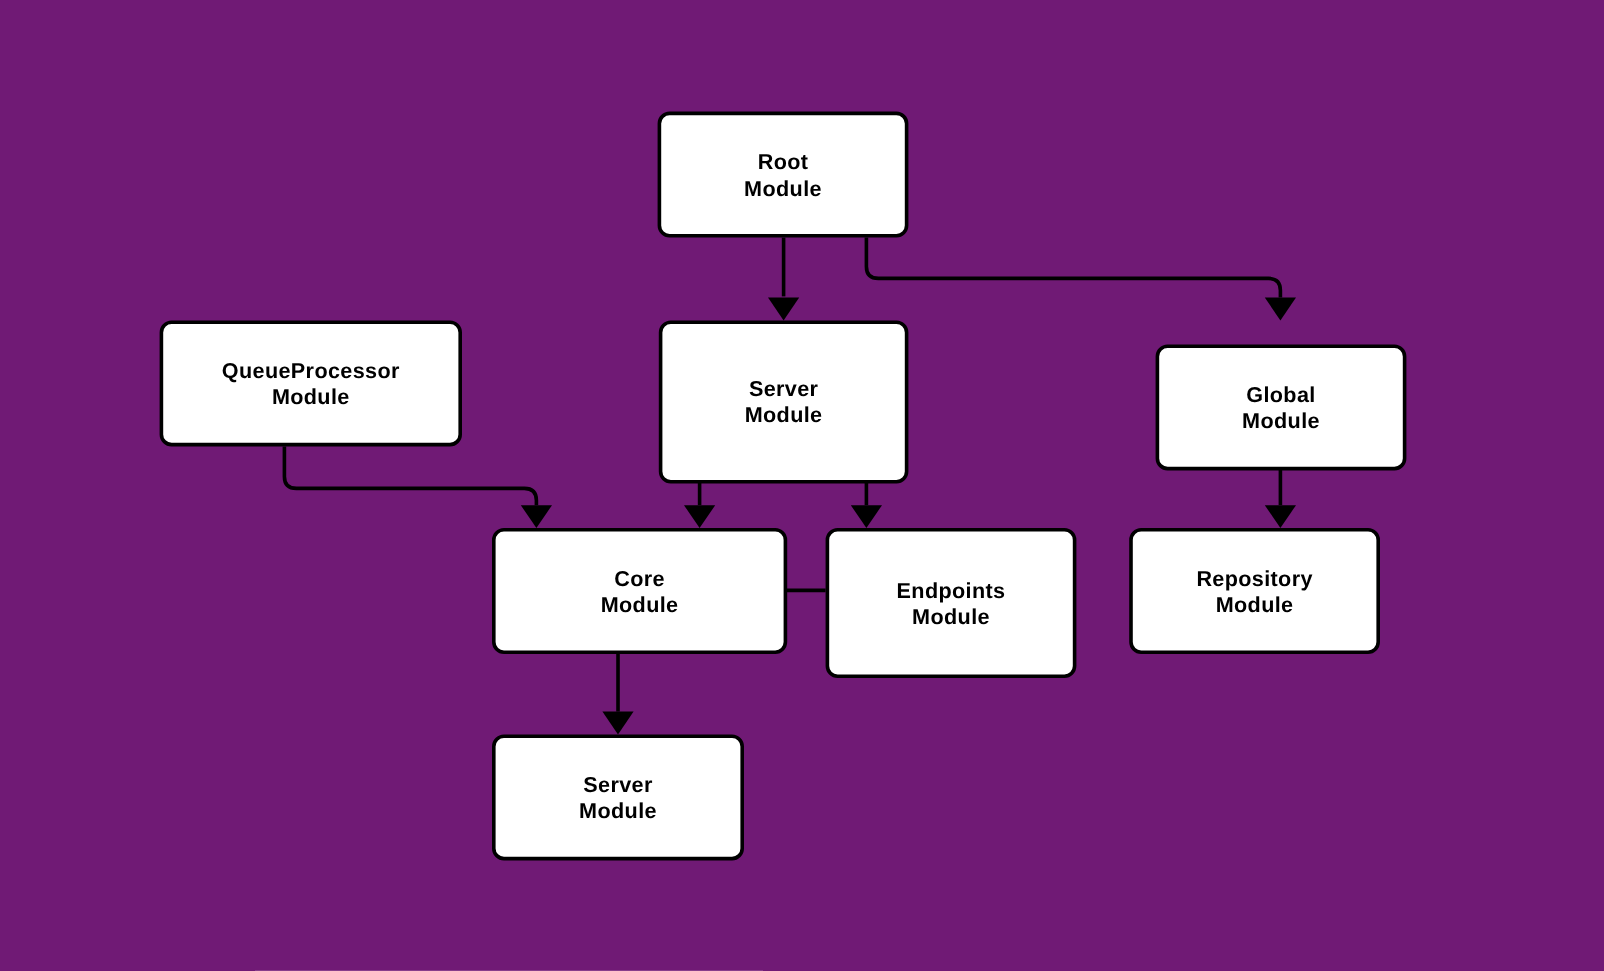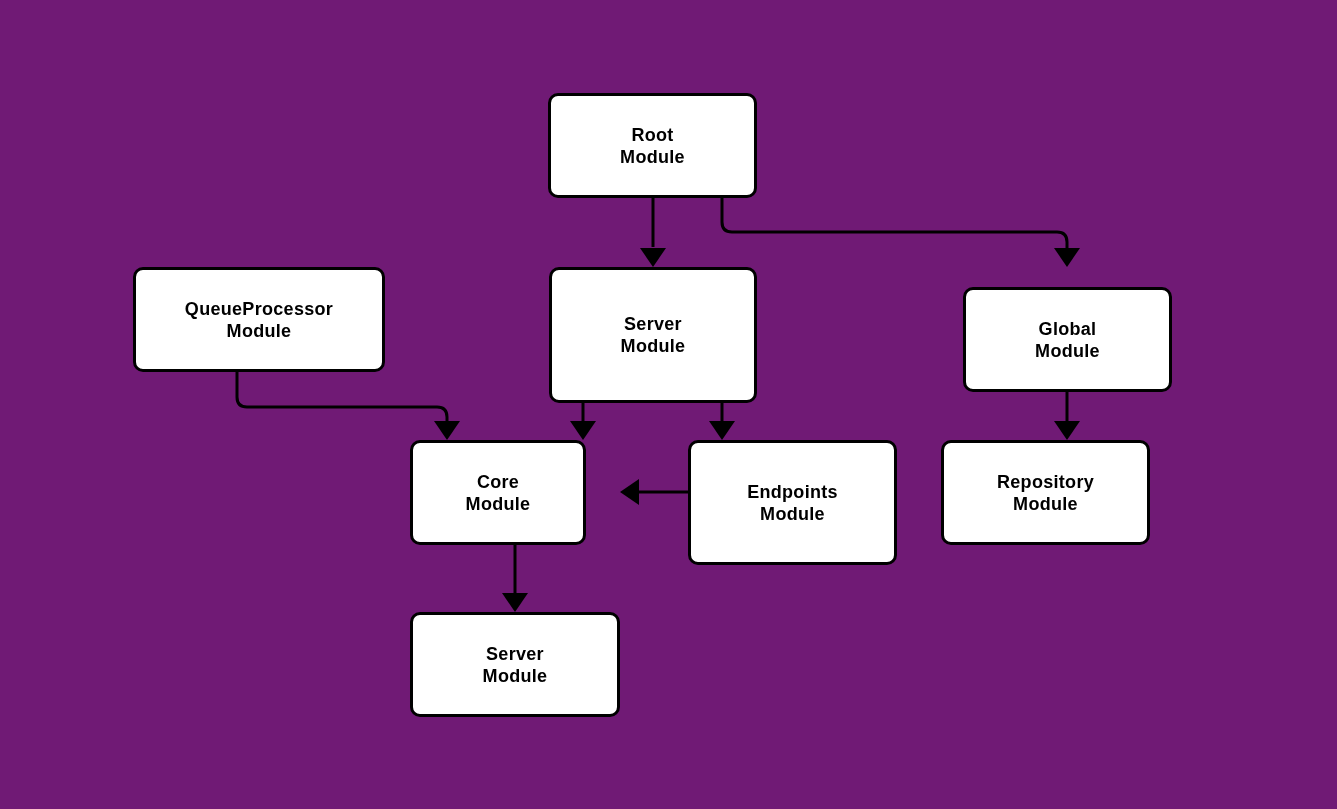--- a/index.html
+++ b/index.html
@@ -76,21 +76,21 @@
   <div class="node" style="left:549px; top:267px; width:208px; height:136px;">
     <span>Server
 Module</span>
   </div>
 
   <div class="node" style="left:963px; top:267px; width:209px; height:105px;margin-top:20px;">
     <span>Global
 Module</span>
   </div>
 
-  <div class="node" style="left:410px; top:440px; width:176px; height:105px;">
+  <div class="node" style="left:410px; top:440px; width:246px; height:105px;">
     <span>Core
 Module</span>
   </div>
 
   <div class="node" style="left:688px; top:440px; width:209px; height:125px;">
     <span>Endpoints
 Module</span>
   </div>
 
   <div class="node" style="left:941px; top:440px; width:209px; height:105px;">

